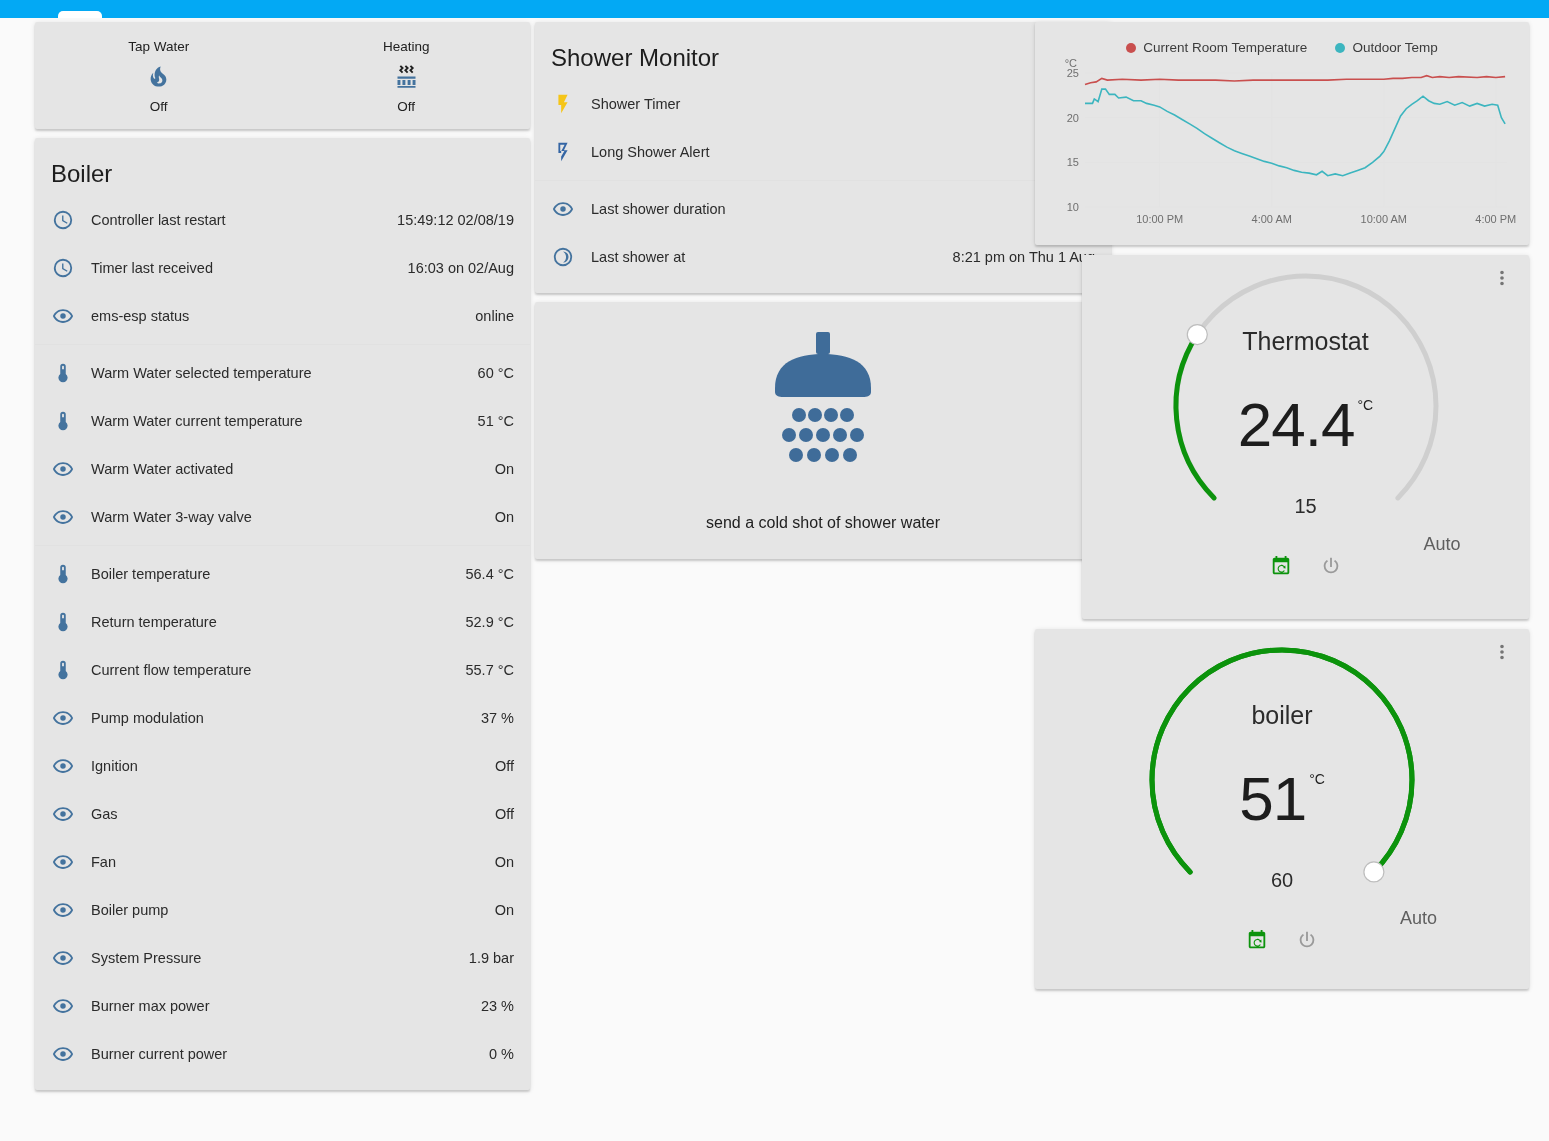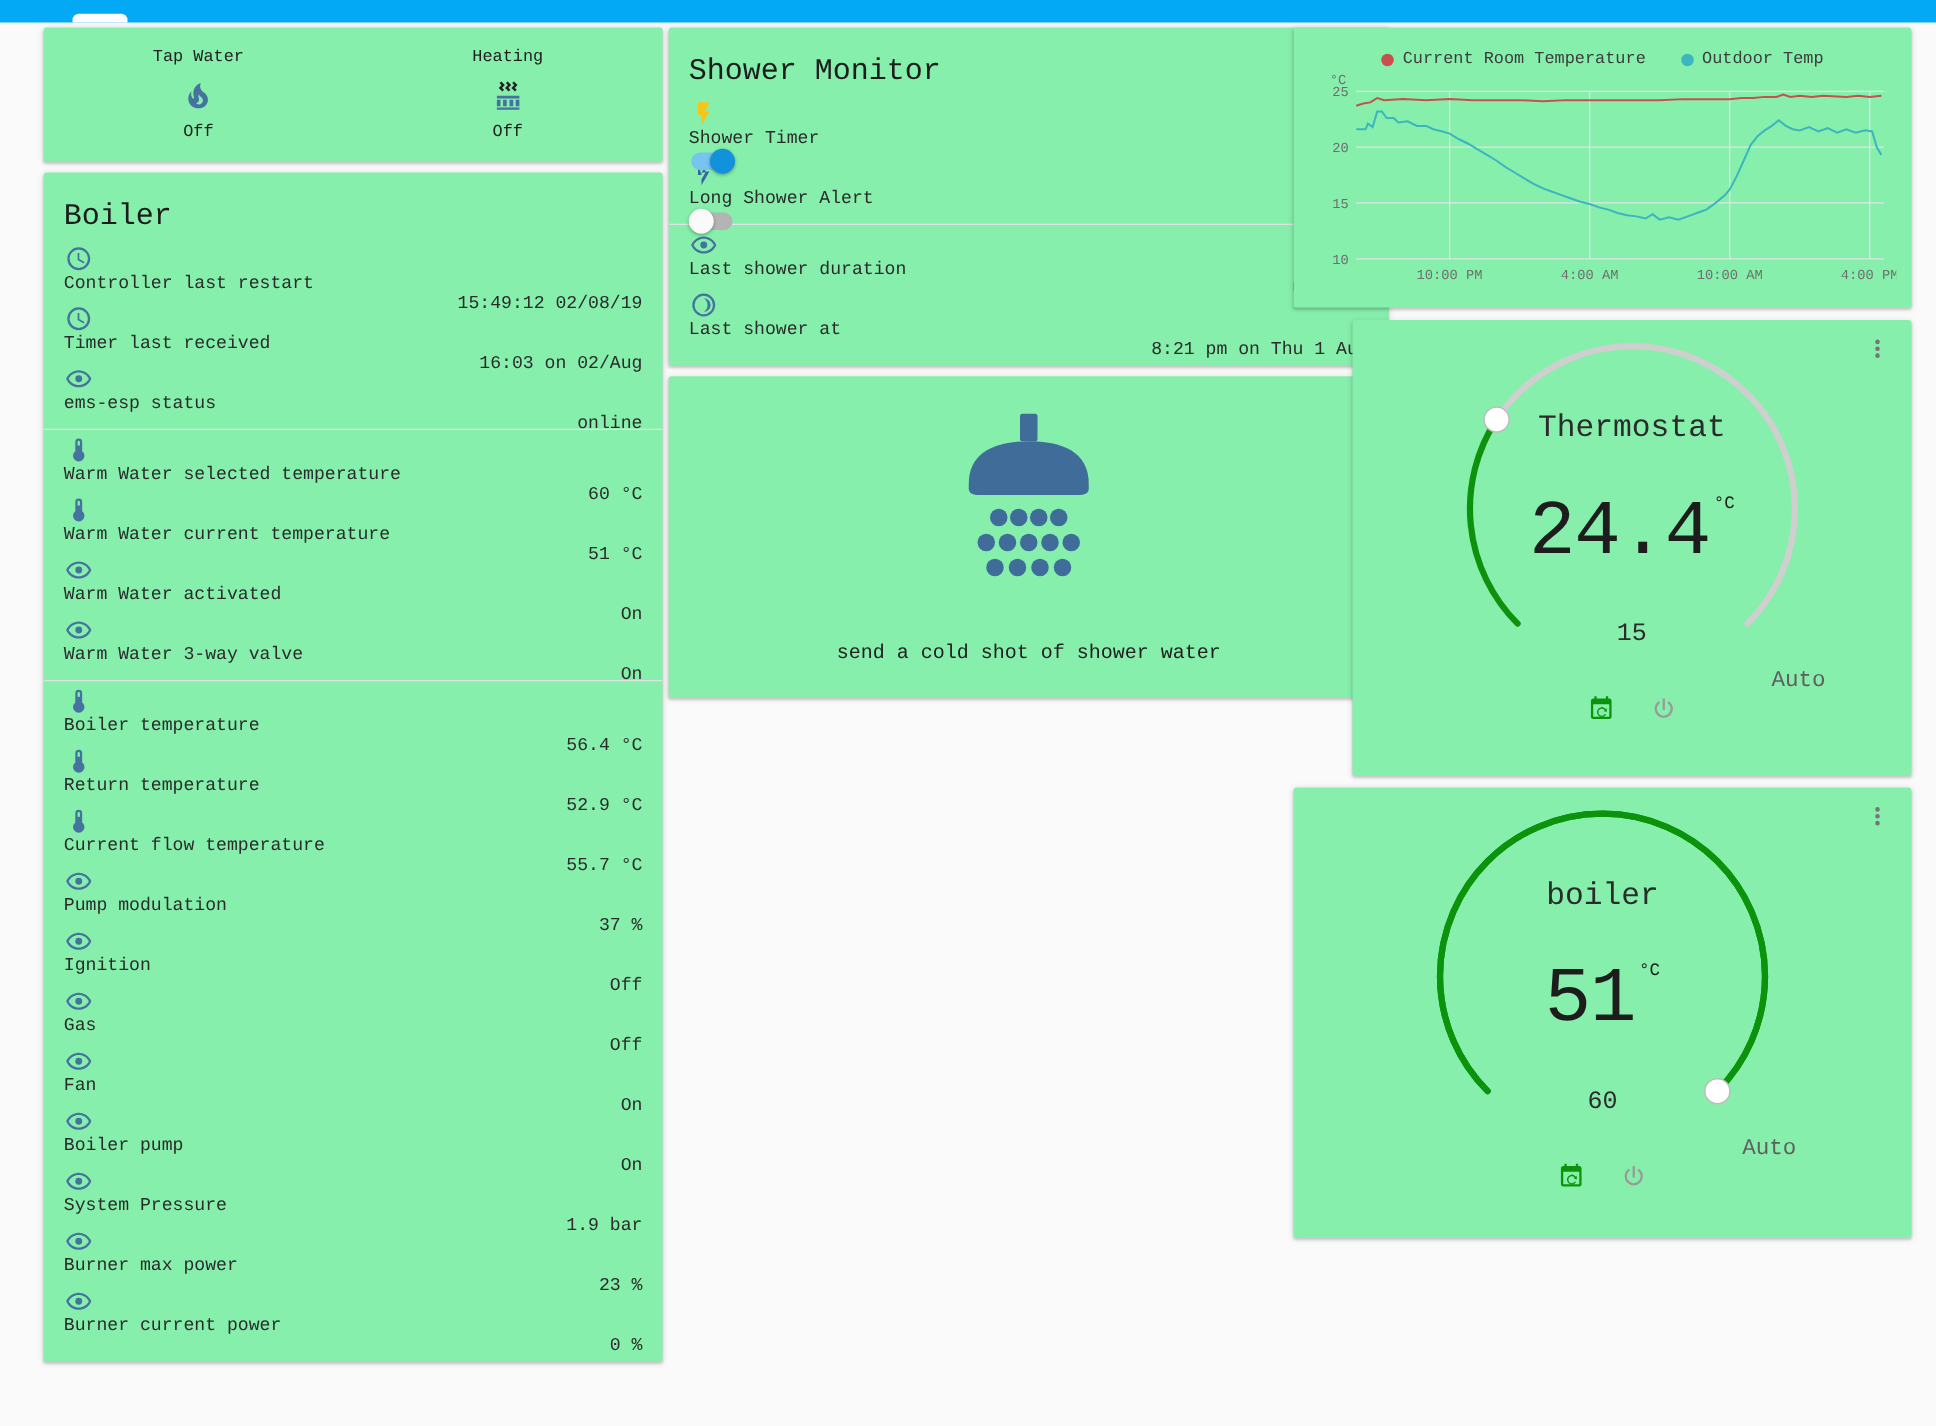--- a/index.html
+++ b/index.html
@@ -13,35 +13,34 @@
   }
   .topbar { position:absolute; top:0; left:0; width:1549px; height:18px; background:#03a9f4; }
   .toptab { position:absolute; left:58px; top:11px; width:44px; height:7px; background:#fff; border-radius:5px 5px 0 0; }
 
   .col { position:absolute; }
   #col-left  { left:35px;  top:22px; width:495px; }
   #col-mid   { left:535px; top:22px; width:576px; }
   #col-right { left:1035px;top:22px; width:494px; }
 
   .card {
-    background:#86efac; border-radius:2px;
+    background:#e5e5e5; border-radius:2px;
     box-shadow:0 2px 2px 0 rgba(0,0,0,.14), 0 1px 5px 0 rgba(0,0,0,.12);
     margin-bottom:9px;
-    font-family:Liberation Mono, monospace;
   }
 
   
   .glance { display:flex; padding:17px 0 15px; }
   .glance-item { flex:1; display:flex; flex-direction:column; align-items:center; gap:9px; cursor:pointer; }
   .glance-name, .glance-state { font-size:13.5px; color:#212121; }
   .glance-icon svg { width:27px; height:27px; fill:#44739e; display:block; }
 
   
   .card-title { font-size:24px; font-weight:400; padding:22px 16px 8px; color:#1d1d1d; }
-  .row { display:flex; height:48px; padding:0 16px; cursor:pointer;flex-direction:column; }
+  .row { display:flex; align-items:center; height:48px; padding:0 16px; cursor:pointer; }
   .ricon { width:24px; height:24px; margin-right:16px; flex:none;
            display:flex; align-items:center; justify-content:center; color:#44739e; }
   .ricon svg { width:22px; height:22px; fill:currentColor; display:block; }
   .rlabel { flex:1; font-size:14.5px; color:#2b2b2b; }
   .rvalue { font-size:14.5px; color:#2b2b2b; text-align:right; white-space:nowrap; }
   .divider { border-top:1px solid #e1e1e1; margin:4px 0; }
   .list-pad { padding-bottom:12px; }
 
   
   .toggle { position:relative; width:37px; height:20px; flex:none; cursor:pointer; }

